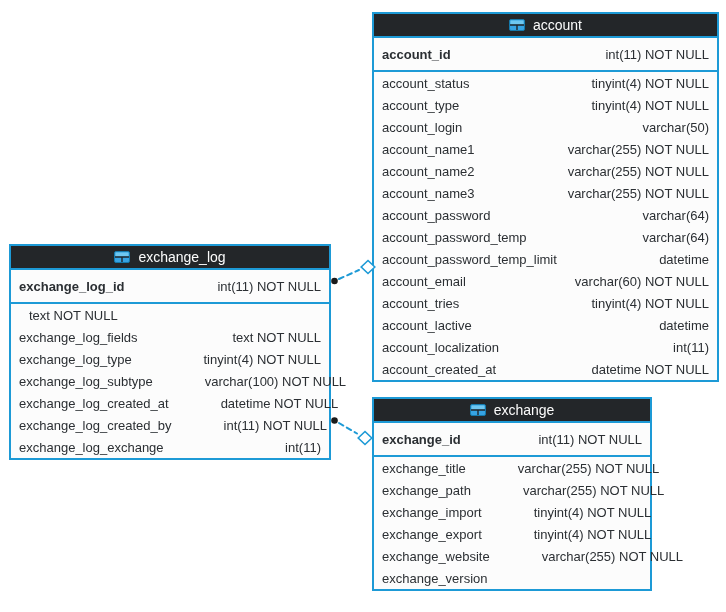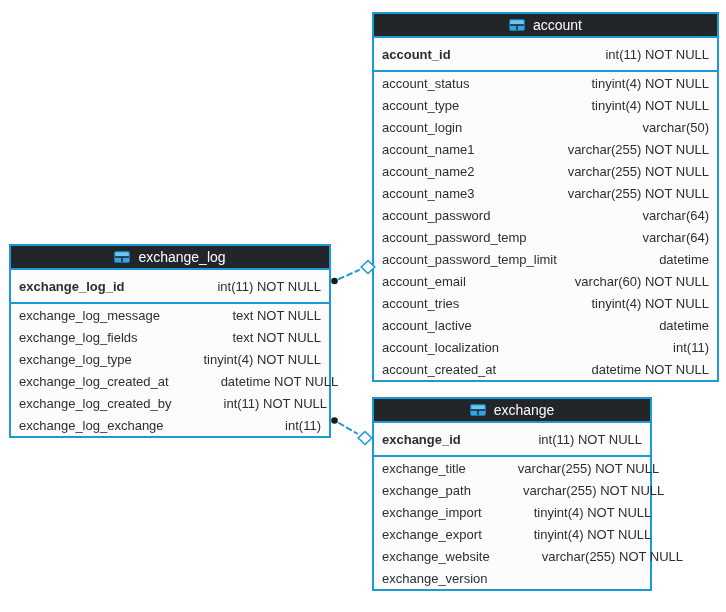--- a/index.html
+++ b/index.html
@@ -153,30 +153,33 @@
         </svg>
       </span>
       <span>exchange_log</span>
     </div>
     <div class="pk-row">
       <span class="fname">exchange_log_id</span>
       <span class="ftype">int(11) NOT NULL</span>
     </div>
     <div>
         <div class="row">
-          <span class="fname">exchange_log_message</span>
           <span class="ftype">text NOT NULL</span>
         </div>
         <div class="row">
           <span class="fname">exchange_log_fields</span>
           <span class="ftype">text NOT NULL</span>
         </div>
         <div class="row">
           <span class="fname">exchange_log_type</span>
           <span class="ftype">tinyint(4) NOT NULL</span>
+        </div>
+        <div class="row">
+          <span class="fname">exchange_log_subtype</span>
+          <span class="ftype">varchar(100) NOT NULL</span>
         </div>
         <div class="row">
           <span class="fname">exchange_log_created_at</span>
           <span class="ftype">datetime NOT NULL</span>
         </div>
         <div class="row">
           <span class="fname">exchange_log_created_by</span>
           <span class="ftype">int(11) NOT NULL</span>
         </div>
         <div class="row">

